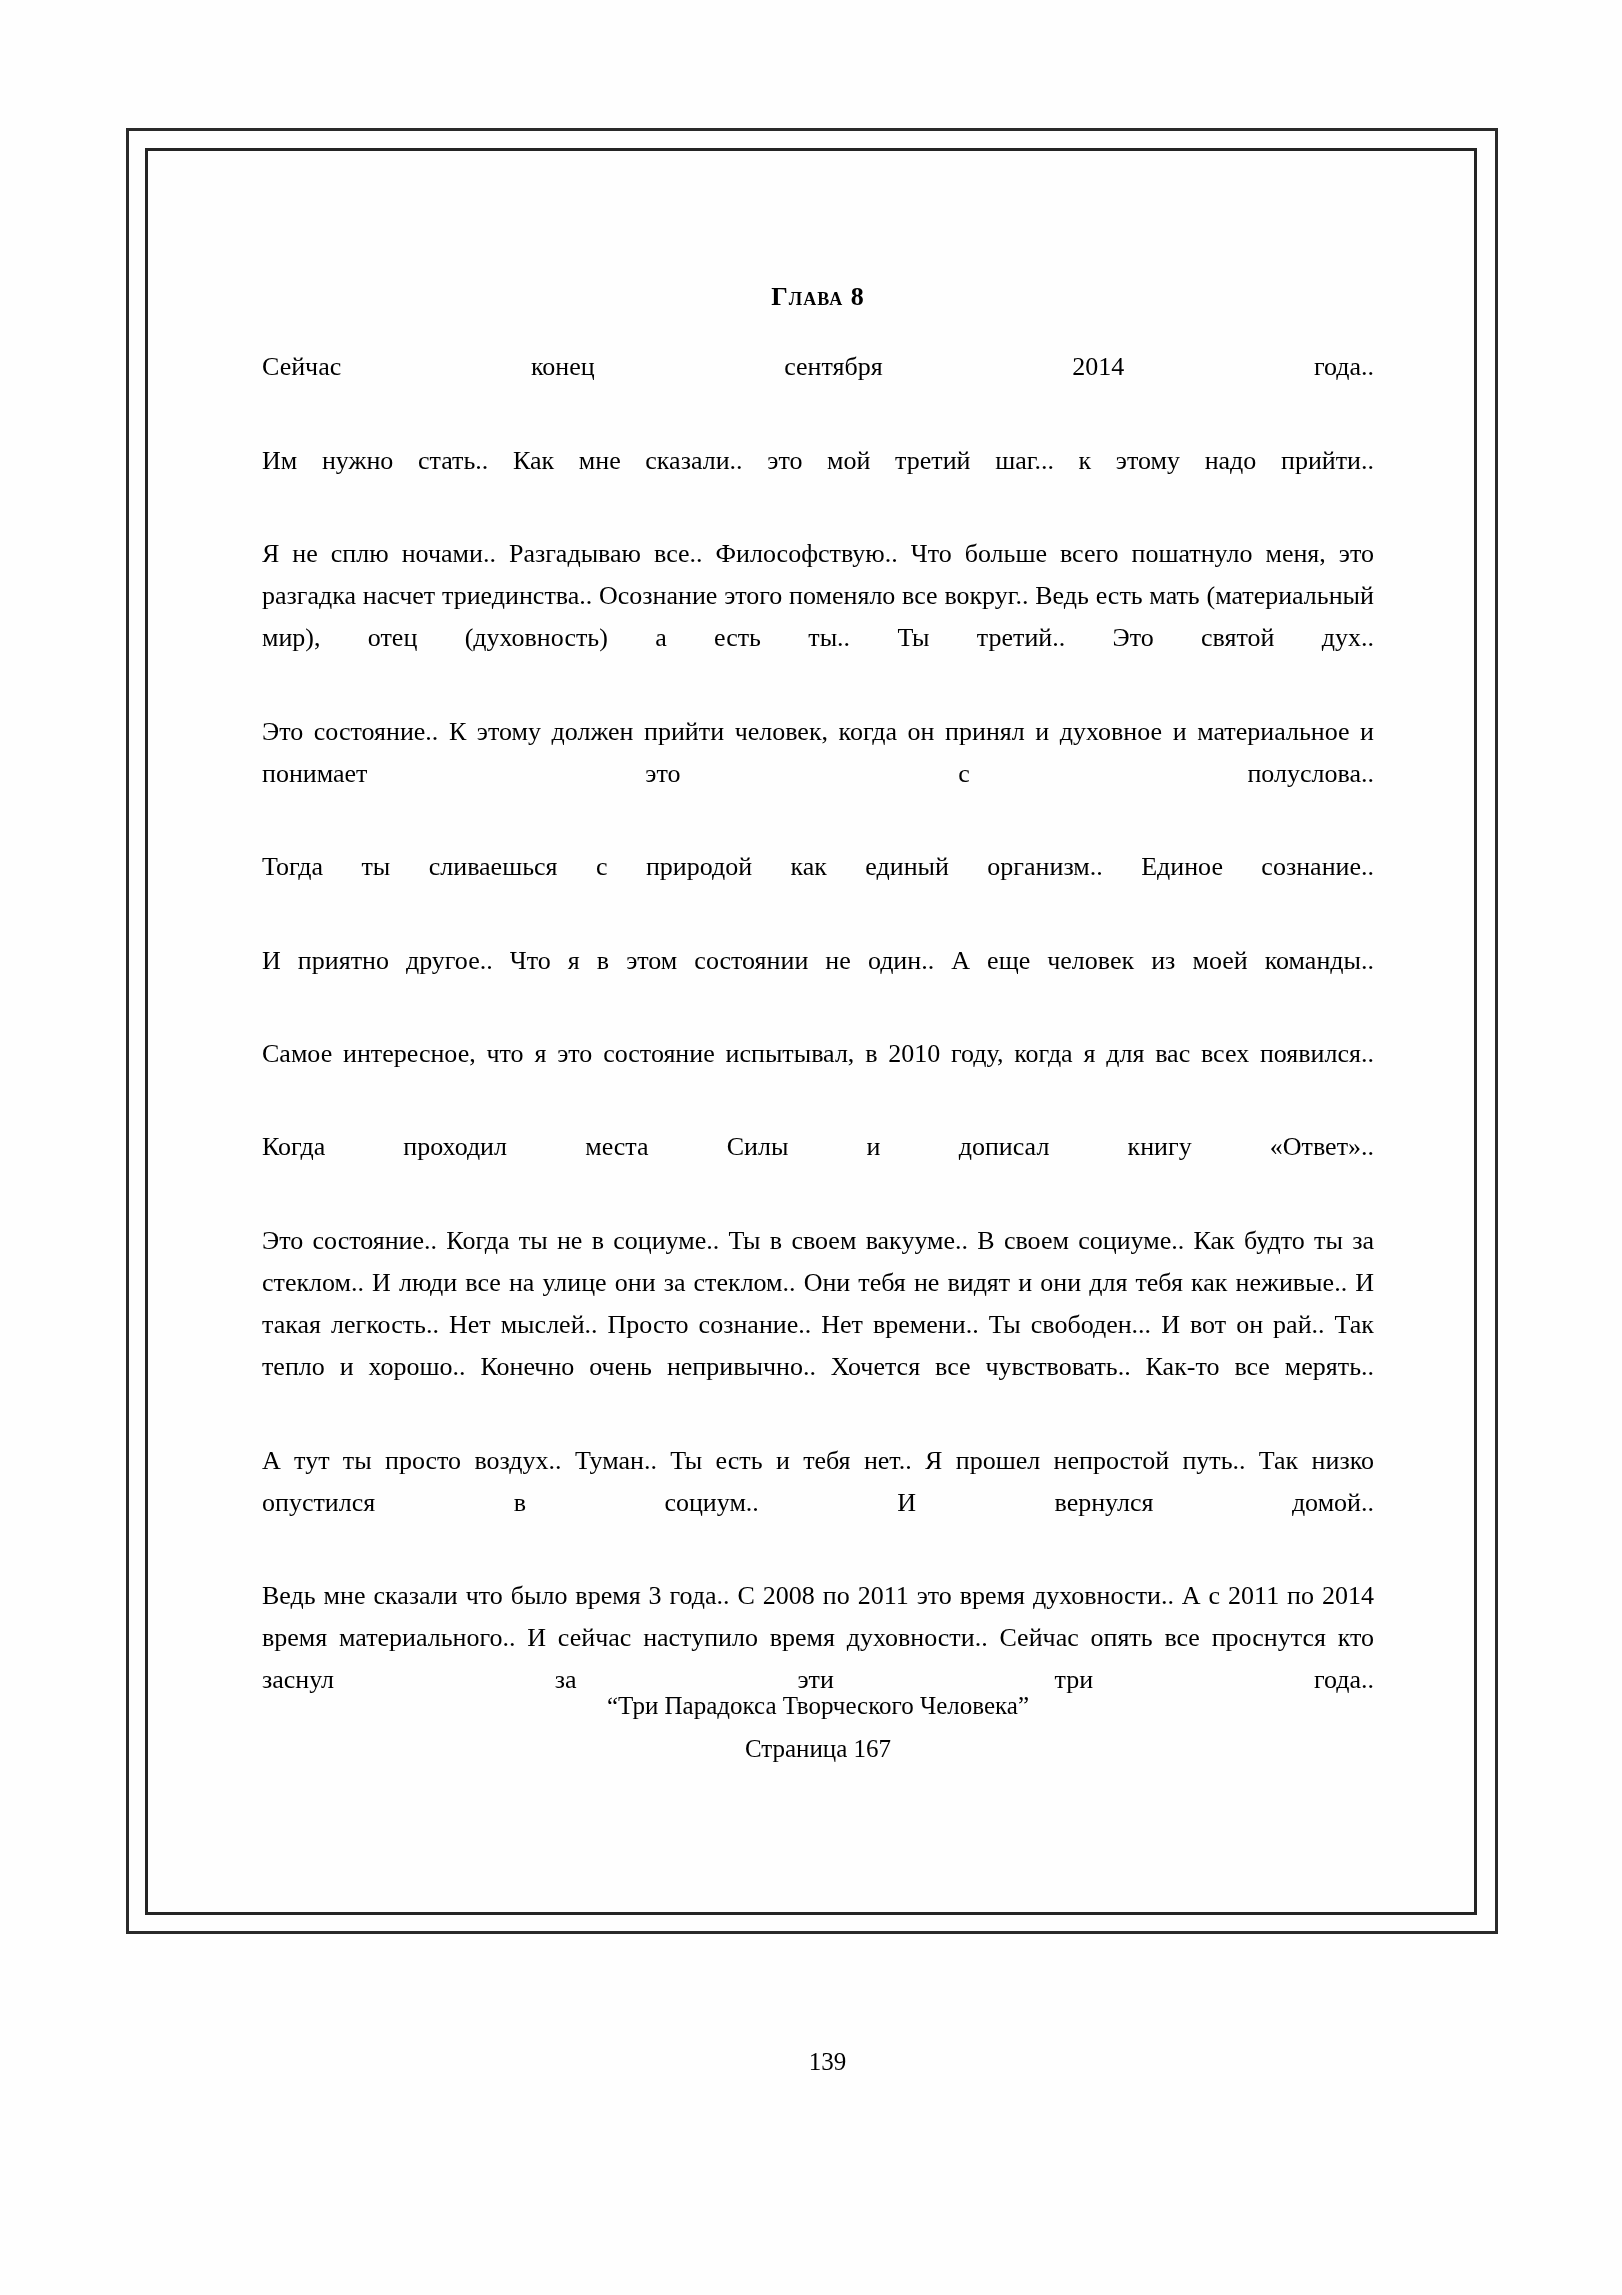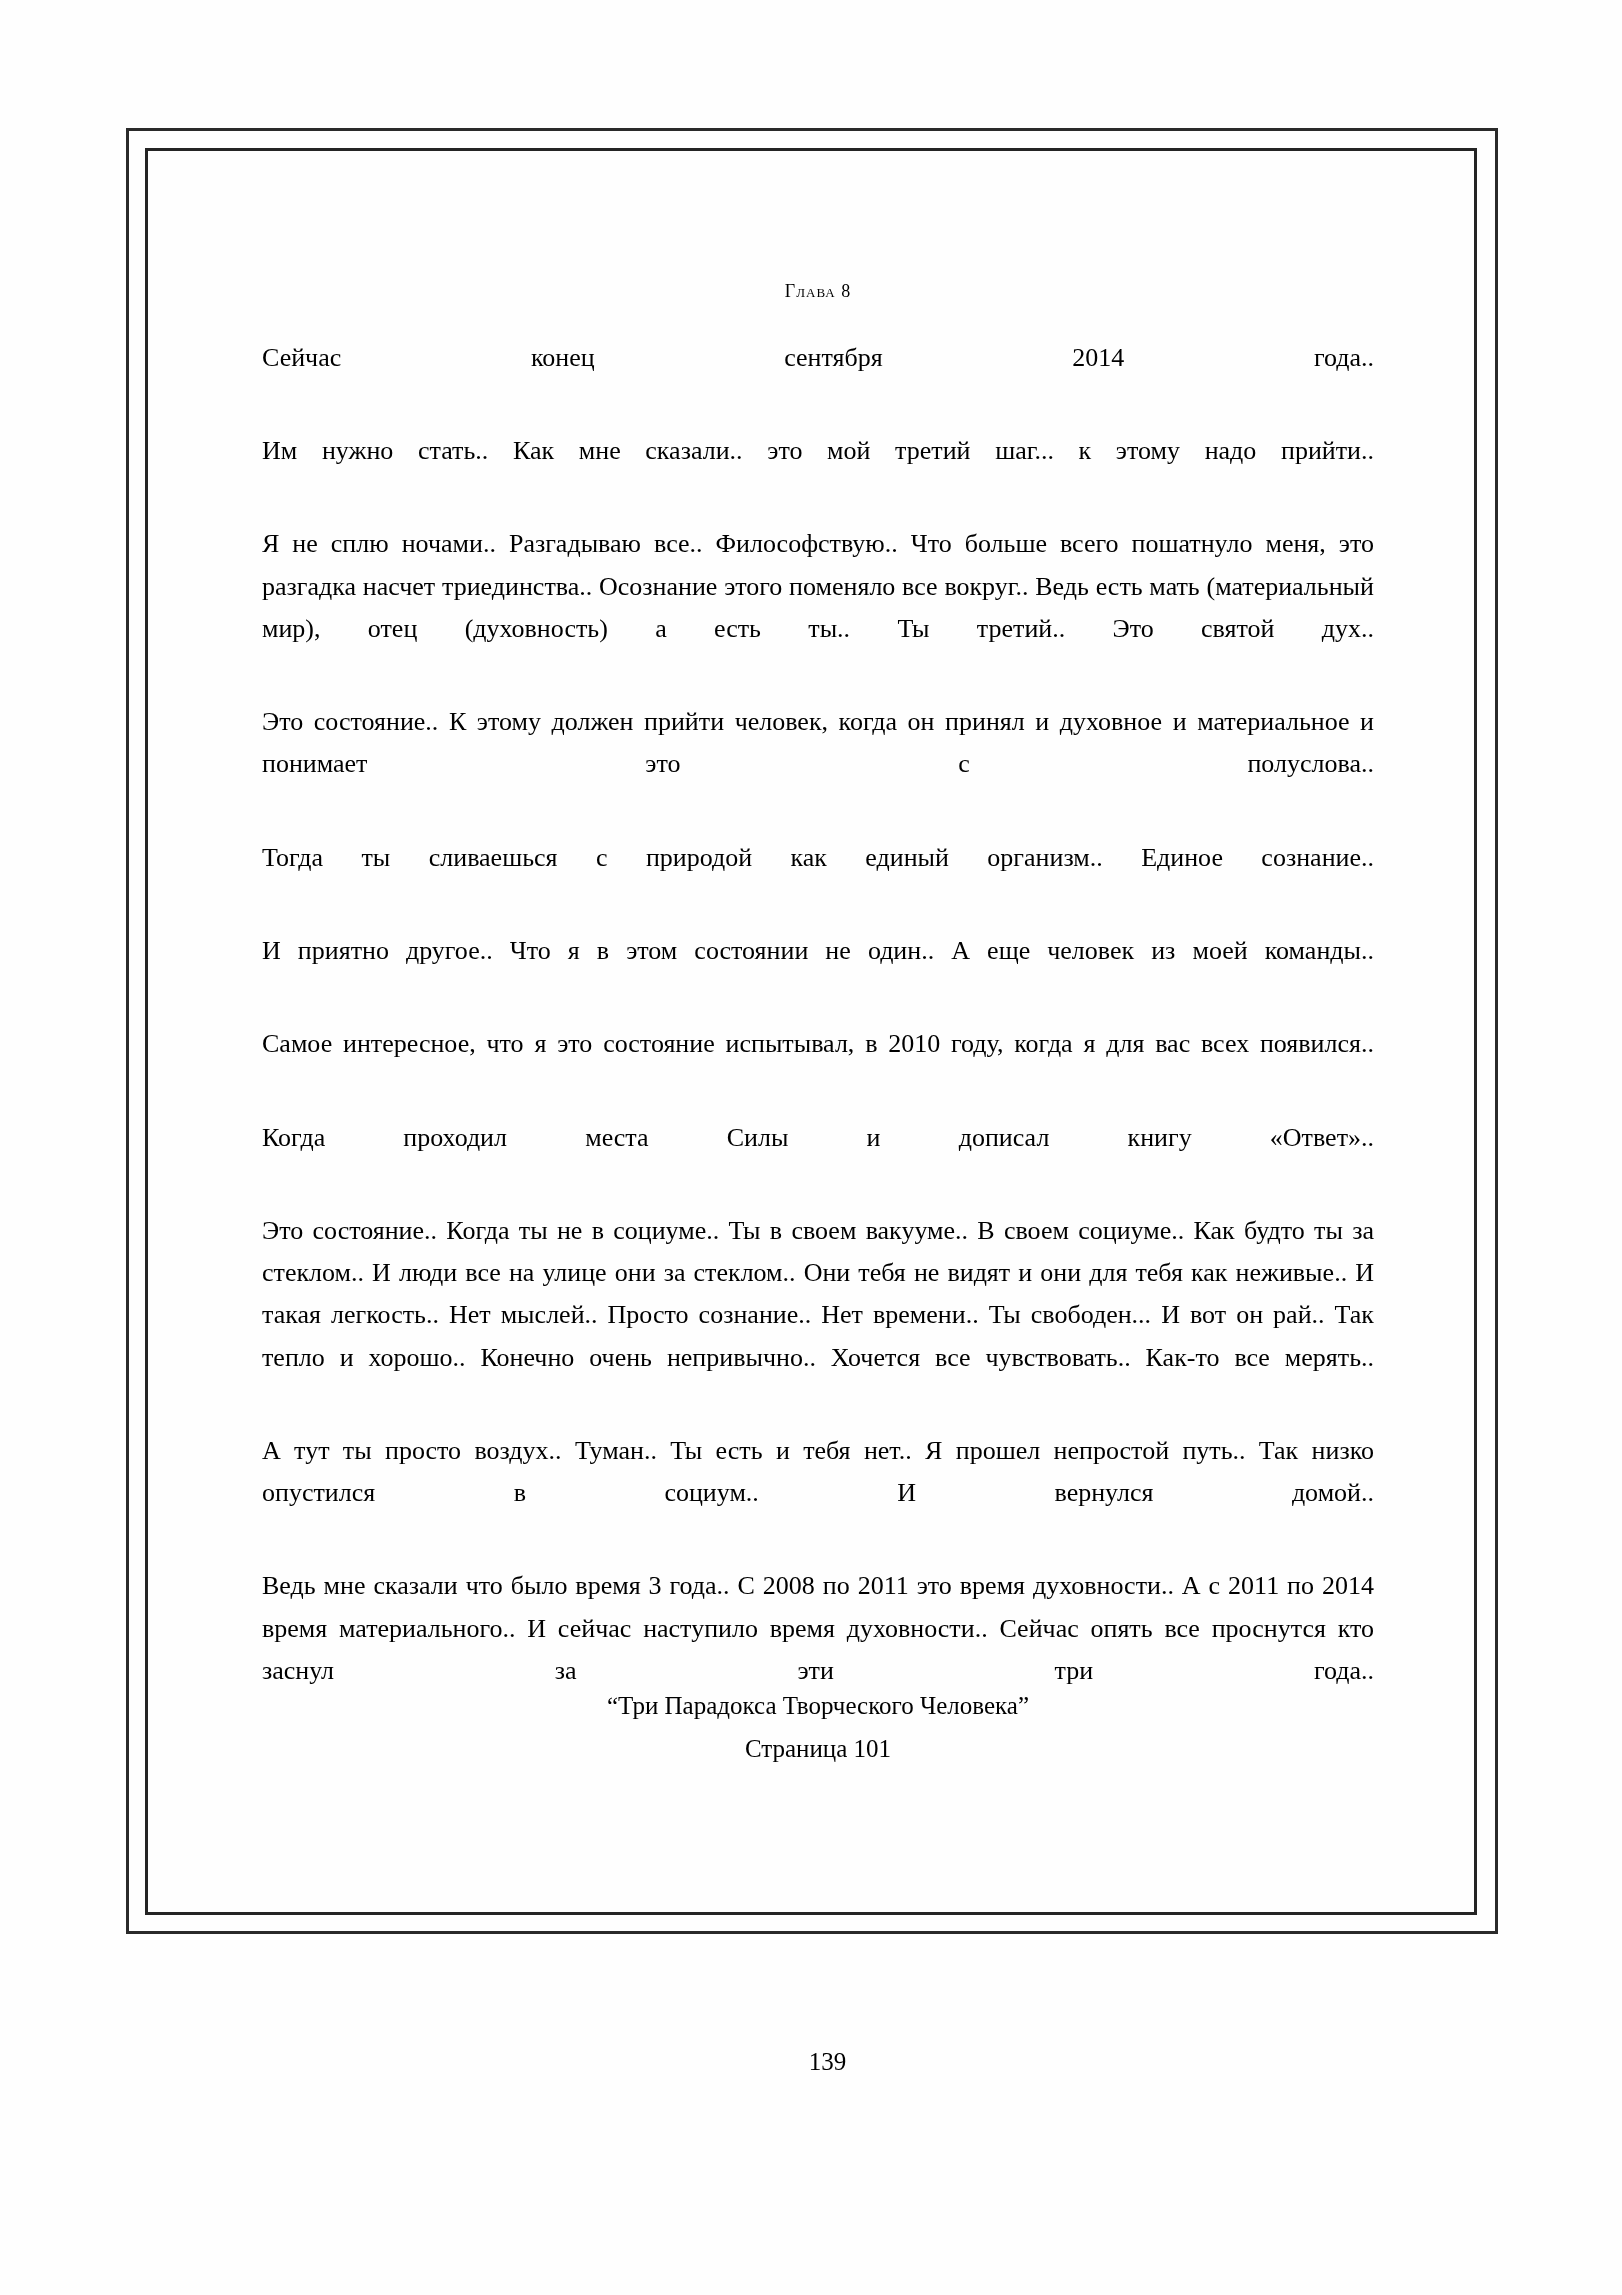--- a/index.html
+++ b/index.html
@@ -51,26 +51,26 @@
   .content {
     position: absolute;
     left: 262px;
     top: 281px;
     width: 1112px;
   }
 
   
   .chapter-heading {
     text-align: center;
-    font-size: 18px;
+    font-size: 26px;
     letter-spacing: 1px;
     font-variant: small-caps;
     margin: 0 0 34px 0;
     line-height: 1.2;
-    font-weight: normal;
+    font-weight: bold;
   }
 
   
   .body-block {
     font-size: 26px;
     line-height: 1.62;
   }
   .body-para {
     margin: 0 0 9.2px 0;
     text-align: justify;
@@ -139,19 +139,19 @@
       <p class="body-para">Самое интересное, что я это состояние испытывал, в 2010 году, когда я для вас всех появился..</p>
       <p class="body-para">Когда проходил места Силы и дописал книгу «Ответ»..</p>
       <p class="body-para">Это состояние.. Когда ты не в социуме.. Ты в своем вакууме.. В своем социуме.. Как будто ты за стеклом.. И люди все на улице они за стеклом.. Они тебя не видят и они для тебя как неживые.. И такая легкость.. Нет мыслей.. Просто сознание.. Нет времени.. Ты свободен... И вот он рай.. Так тепло и хорошо.. Конечно очень непривычно.. Хочется все чувствовать.. Как-то все мерять..</p>
       <p class="body-para">А тут ты просто воздух.. Туман.. Ты есть и тебя нет.. Я прошел непростой путь.. Так низко опустился в социум.. И вернулся домой..</p>
       <p class="body-para">Ведь мне сказали что было время 3 года.. С 2008 по 2011 это время духовности.. А с 2011 по 2014 время материального.. И сейчас наступило время духовности.. Сейчас опять все проснутся кто заснул за эти три года..</p>
     </div>
   </div>
 
   <div class="page-footer">
     <div class="footer-title">“Три Парадокса Творческого Человека”</div>
-    <div class="footer-pagelabel">Страница 101</div>
+    <div class="footer-pagelabel">Страница 167</div>
   </div>
 
   <div class="folio">139</div>
 
 </div>
 
 
 </body></html>

